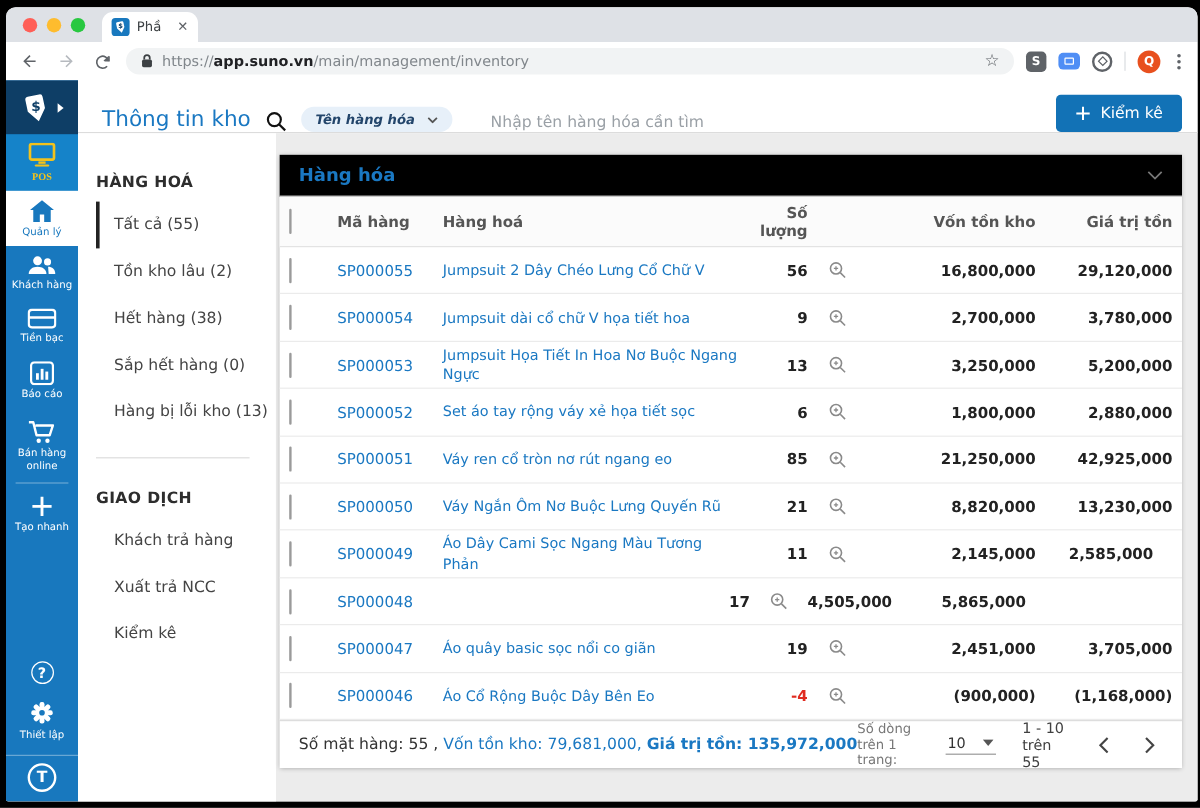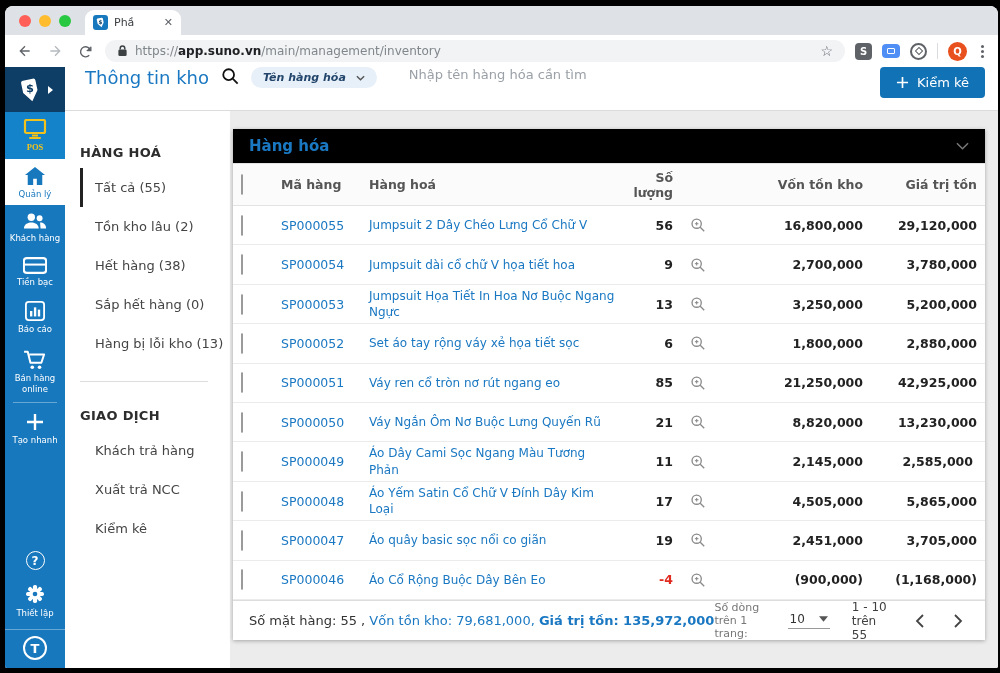--- a/index.html
+++ b/index.html
@@ -6,21 +6,21 @@
   html,body { width:1000px; height:673px; background:#000; overflow:hidden;
     font-family:"DejaVu Sans","Liberation Sans",sans-serif; }
   .window { position:absolute; top:6px; left:5px; right:2px; bottom:5px;
     border-radius:8px 8px 2px 2px; overflow:hidden; display:flex; flex-direction:column; background:#fff; }
 
   
   .tabstrip { height:29px; background:#dee1e6; display:flex; align-items:flex-end; flex:none; }
   .traffic { display:flex; gap:8px; padding:0 14px 8px 14px; }
   .tl { width:12px; height:12px; border-radius:50%; }
   .tl.red{ background:#ff5f57;} .tl.yellow{ background:#febc2e;} .tl.green{ background:#28c840;}
-  .tab { width:96px; height:25px; background:#fff; border-radius:9px 9px 0 0; display:flex;
+  .tab { width:80px; height:25px; background:#fff; border-radius:9px 9px 0 0; display:flex;
     align-items:center; padding:0 8px; gap:6px; }
   .favicon { width:15px; height:15px; background:#1878be; border-radius:3px; flex:none;
     display:flex; align-items:center; justify-content:center; }
   .favicon svg{ width:11px; height:11px; }
   .tab-title { font-size:11px; color:#3c4043; white-space:nowrap; overflow:hidden; flex:1; }
   .tab-close { font-size:11px; color:#5f6368; cursor:default; }
   .toolbar { height:32px; background:#fff; display:flex; align-items:center; padding:0 10px; gap:10px; flex:none; }
   .navbtn { width:20px; height:20px; display:flex; align-items:center; justify-content:center; }
   .urlbar { flex:1; height:22px; background:#f1f3f4; border-radius:12px; display:flex;
     align-items:center; padding:0 12px; gap:7px; }
@@ -55,21 +55,21 @@
   .nav-spacer { flex:1; }
   .help-circle { width:19px; height:19px; border:1.7px solid #fff; border-radius:50%;
     display:flex; align-items:center; justify-content:center; font-size:12px; font-weight:bold; }
   .avatar-strip { border-top:1px solid rgba(255,255,255,.35); padding:6px 0 8px;
     display:flex; justify-content:center; flex:none; }
   .avatar-t { width:24px; height:24px; border:2px solid #fff; border-radius:50%;
     display:flex; align-items:center; justify-content:center; font-size:13px; font-weight:bold; }
 
   .main { flex:1; display:flex; flex-direction:column; min-width:0; }
   .topbar { height:44px; background:#fff; border-bottom:1px solid #dcdcdc; display:flex;
-    align-items:flex-start; padding:0 13px 0 20px; gap:12px; flex:none; }
+    align-items:flex-end; padding:0 13px 0 20px; gap:12px; flex:none; }
   .page-title { font-size:18px; color:#1a78c2; font-weight:500; white-space:nowrap; }
   .filter-pill { background:#e7f0f9; border-radius:12px; padding:4px 12px; display:flex;
     align-items:center; gap:10px; font-size:11px; font-style:italic; font-weight:bold; color:#23456b; white-space:nowrap; cursor:pointer; }
   .search-input { flex:1; border:none; outline:none; font-size:13px; color:#333; min-width:0;
     font-family:"DejaVu Sans","Liberation Sans",sans-serif;margin-left:20px; }
   .search-input::placeholder { color:#9aa0a6; }
   .btn-primary { background:#1272b6; color:#fff; border:none; border-radius:4px; padding:8px 16px;
     font-size:13px; display:flex; align-items:center; gap:8px; cursor:pointer; white-space:nowrap;
     font-family:"DejaVu Sans","Liberation Sans",sans-serif; }
 
@@ -450,27 +450,26 @@
                 <span class="cell-qty r">11</span>
                 <span class="mag">
                   <svg width="16" height="16" viewBox="0 0 18 18" fill="none" stroke="#8a8a8a" stroke-width="1.5">
                       <circle cx="7.5" cy="7.5" r="5.2"></circle>
                       <line x1="11.5" y1="11.5" x2="16" y2="16"></line>
                       <line x1="7.5" y1="5.5" x2="7.5" y2="9.5" stroke-width="1.2"></line>
                       <line x1="5.5" y1="7.5" x2="9.5" y2="7.5" stroke-width="1.2"></line>
                     </svg>
                 </span>
                 <span class="cell-val r">2,145,000</span>
-                <span class="cell-val r" style="padding-right:12px;">2,585,000</span>
+                <span class="cell-val r" style="padding-right:24px;">2,585,000</span>
               </div>
 
               <div class="grid-row row">
                 <span><span class="checkbox"></span></span>
                 <span class="cell-code">SP000048</span>
-                <span class="cell-name">Áo Yếm Satin Cổ Chữ V Đính Dây Kim Loại</span>
                 <span class="cell-qty r">17</span>
                 <span class="mag">
                   <svg width="16" height="16" viewBox="0 0 18 18" fill="none" stroke="#8a8a8a" stroke-width="1.5">
                       <circle cx="7.5" cy="7.5" r="5.2"></circle>
                       <line x1="11.5" y1="11.5" x2="16" y2="16"></line>
                       <line x1="7.5" y1="5.5" x2="7.5" y2="9.5" stroke-width="1.2"></line>
                       <line x1="5.5" y1="7.5" x2="9.5" y2="7.5" stroke-width="1.2"></line>
                     </svg>
                 </span>
                 <span class="cell-val r">4,505,000</span>

